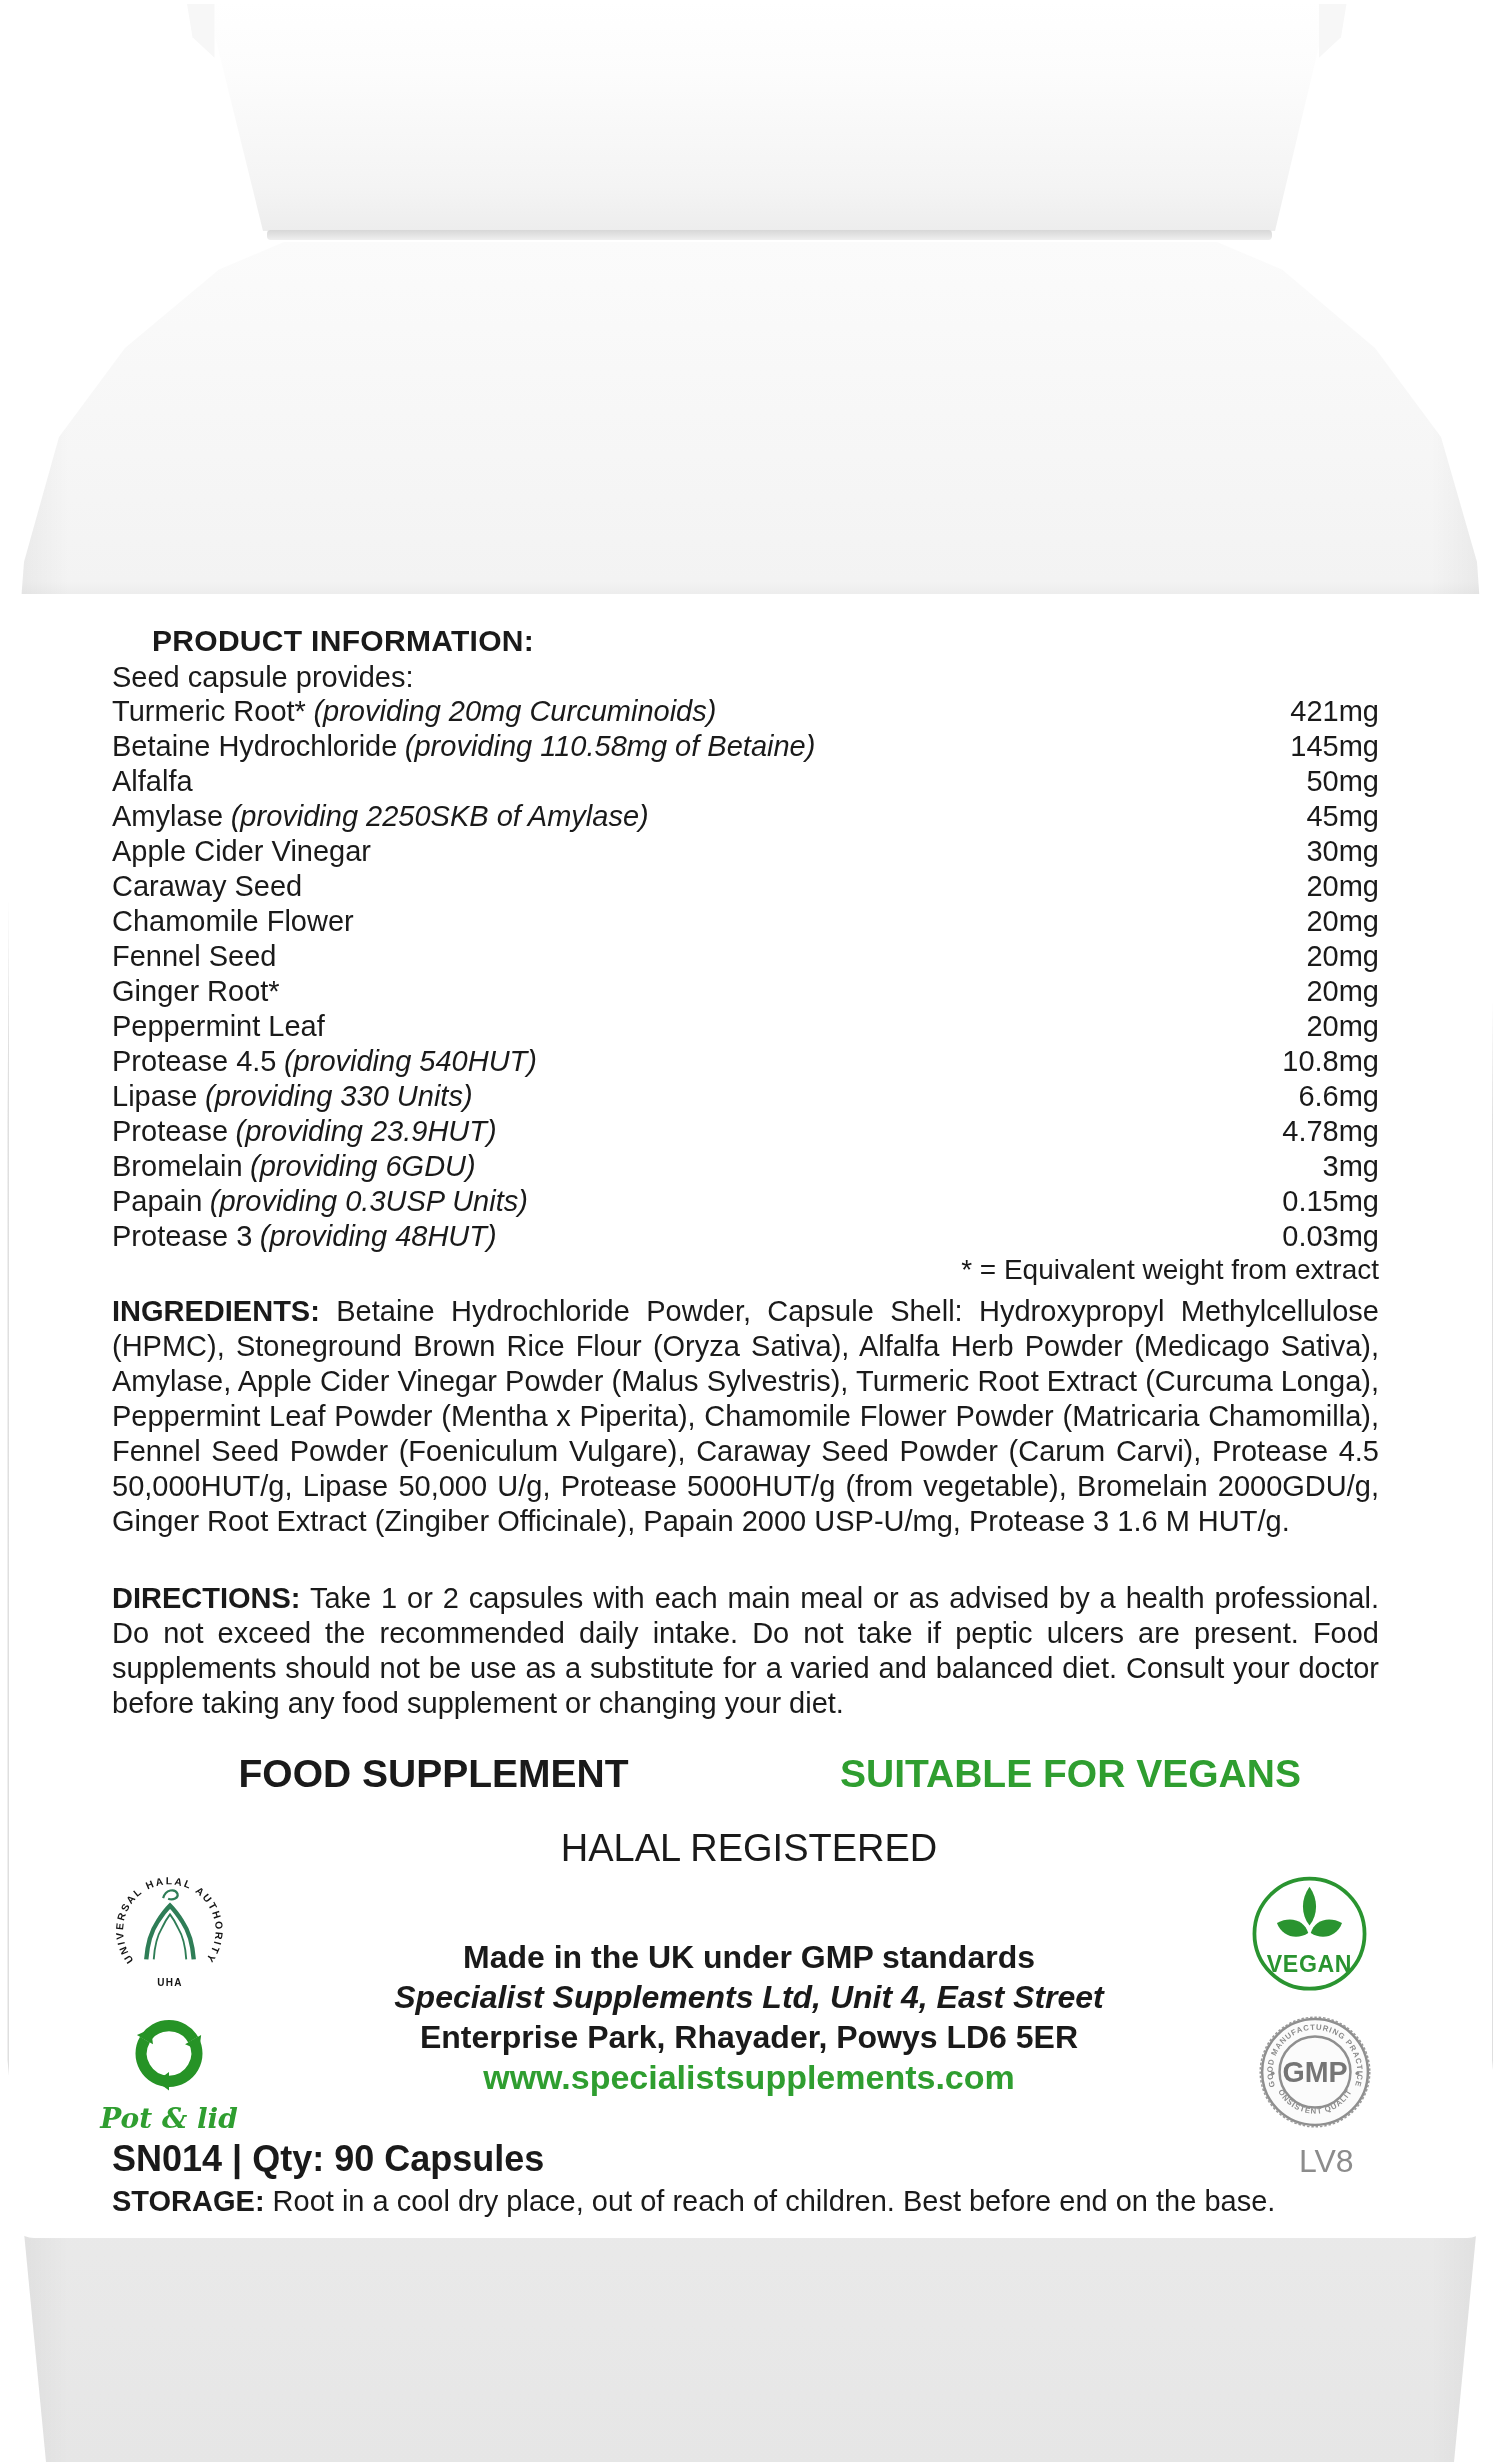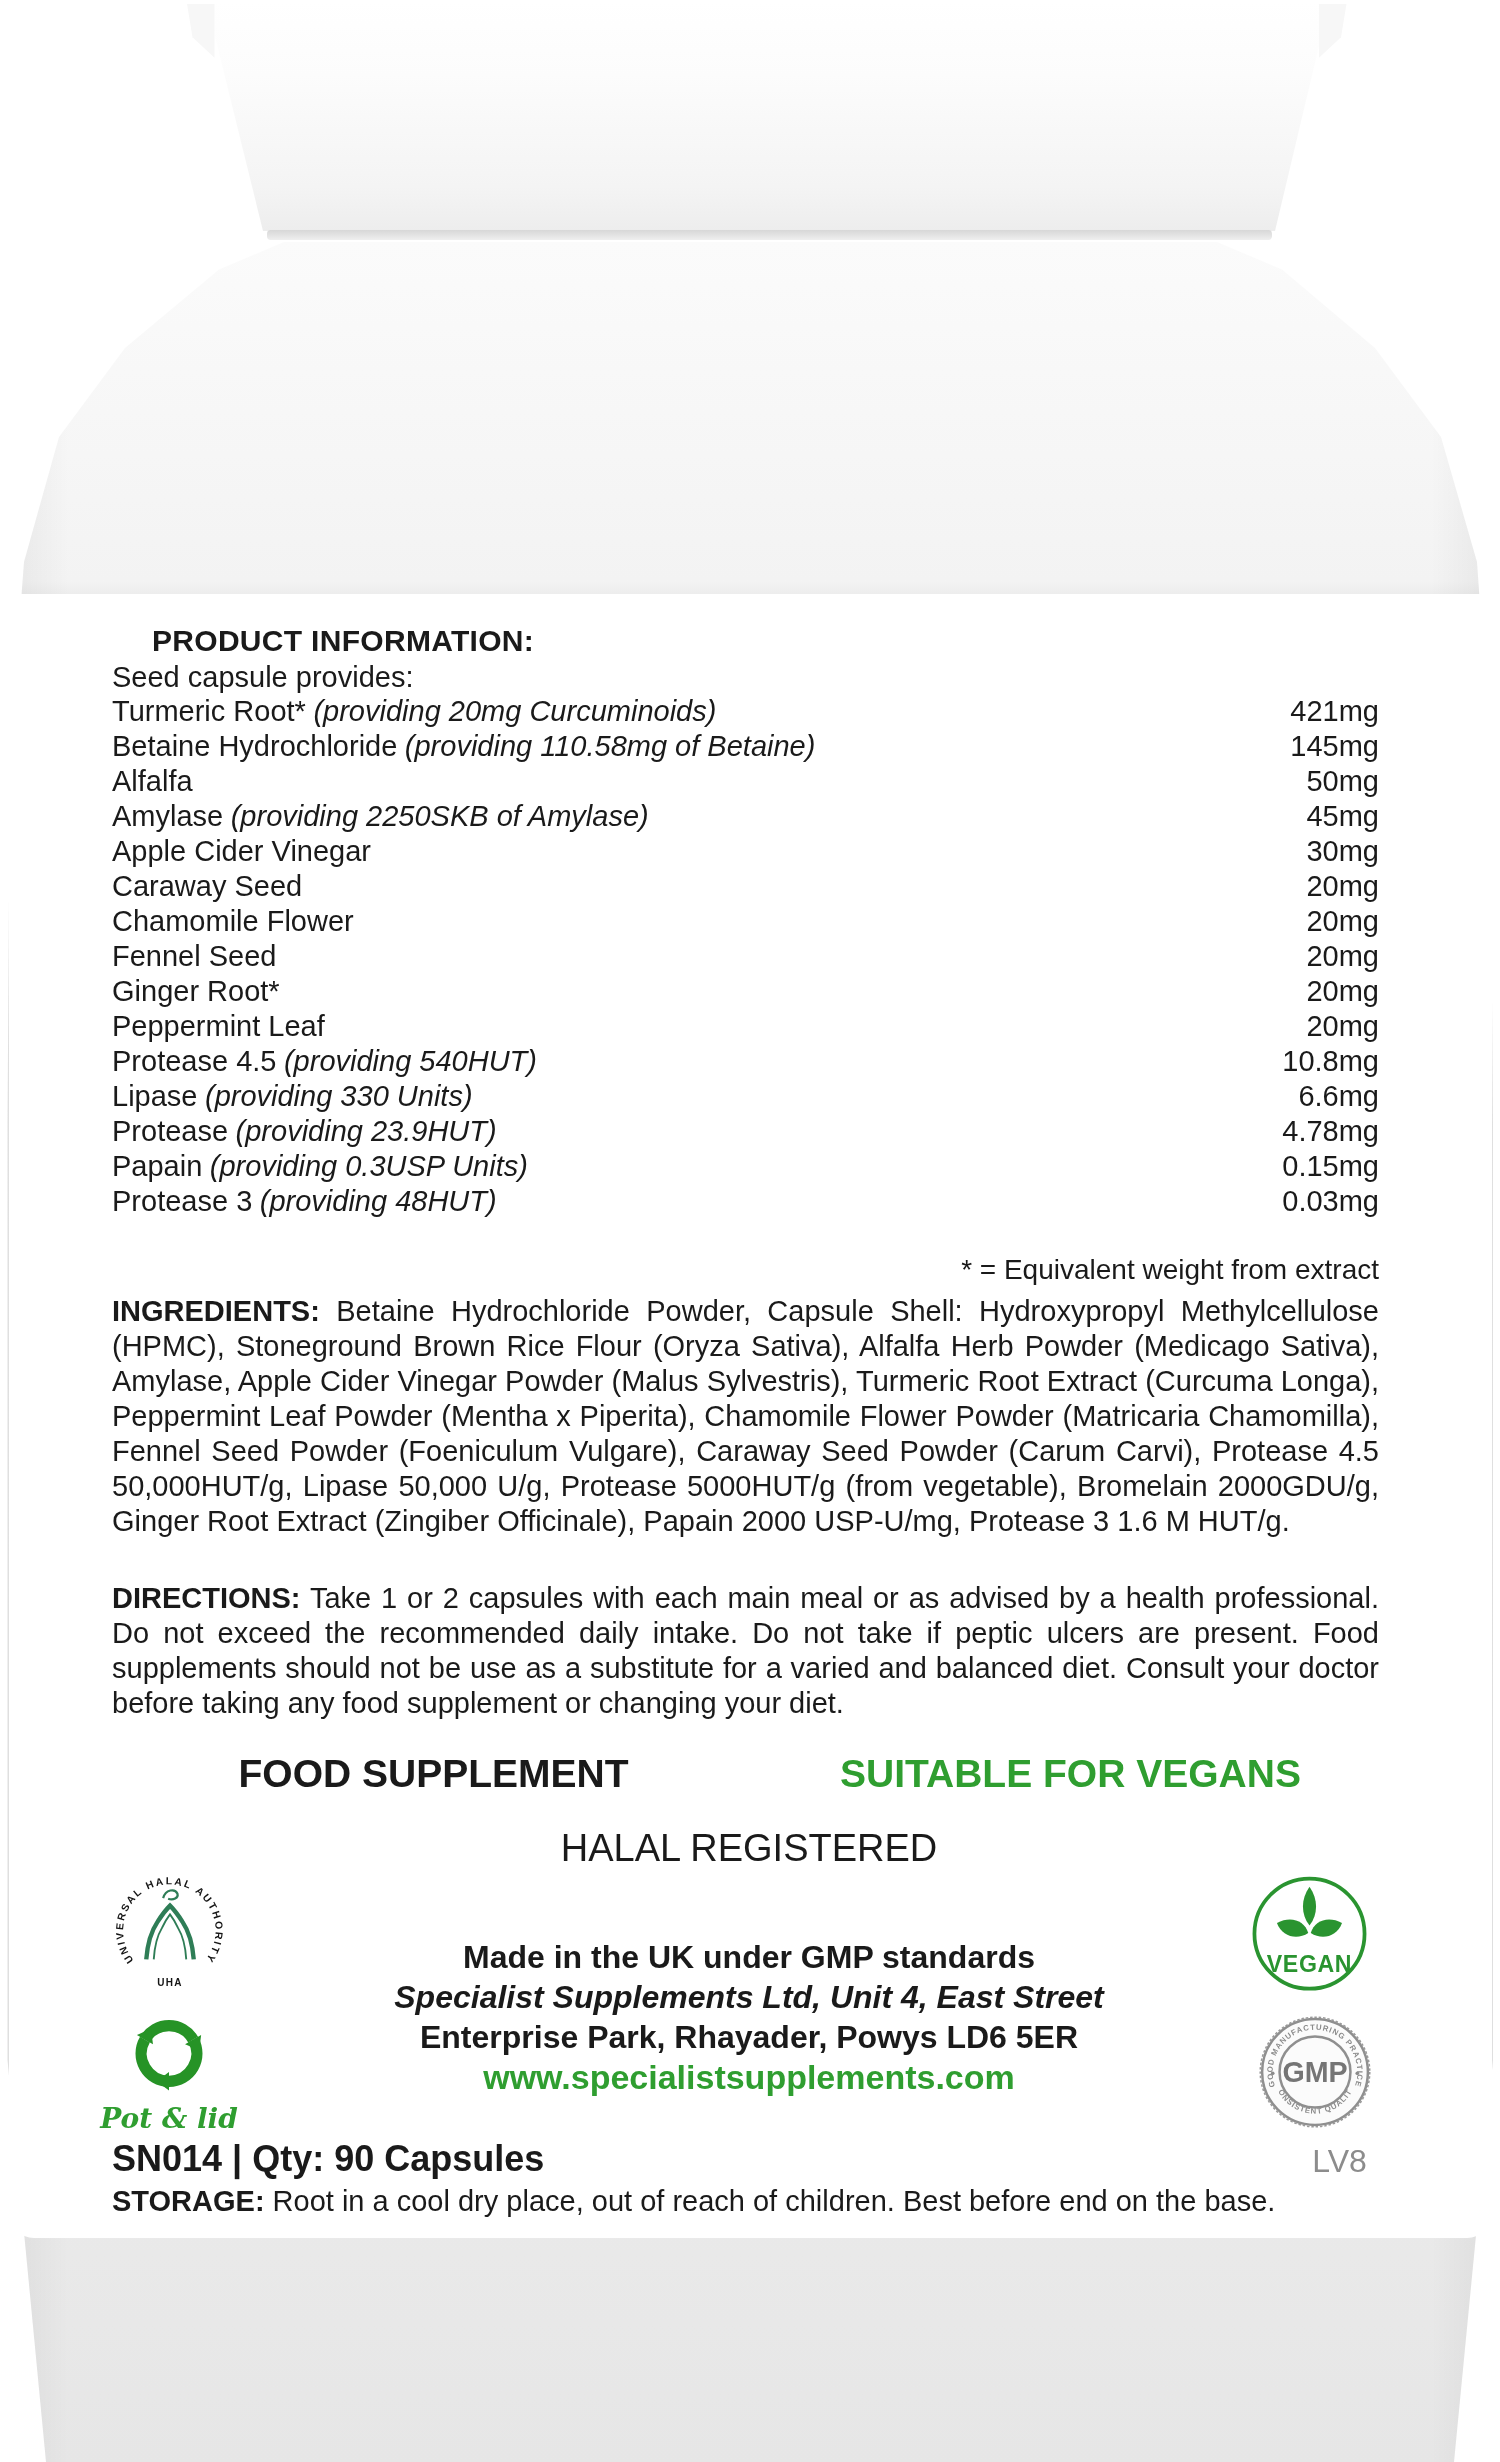--- a/index.html
+++ b/index.html
@@ -44,21 +44,21 @@
   .food-row{left:112px;top:1752px;width:1280px;height:44px;font-size:39px;font-weight:bold;}
   .food-sup{position:absolute;left:0;top:0;width:643px;text-align:center;}
   .suit-veg{position:absolute;left:637px;top:0;width:643px;text-align:center;color:#2f9e30;}
   .halal-reg{left:112px;top:1827px;width:1274px;text-align:center;font-size:38px;}
   .mfg{left:112px;width:1274px;text-align:center;font-weight:700;font-size:32px;}
   .mfg-1{top:1939px;}
   .mfg-2{top:1979px;font-style:italic;}
   .mfg-3{top:2019px;}
   .mfg-web{top:2058px;font-size:34px;color:#2f9e30;}
   .sku{left:112px;top:2138px;font-size:36px;font-weight:700;}
-  .lv{left:1299px;top:2143px;width:81px;text-align:center;font-size:32px;color:#8c8c8c;}
+  .lv{left:1299px;top:2143px;width:81px;text-align:left;font-size:32px;color:#8c8c8c;}
   .storage{left:112px;top:2185px;width:1271px;font-size:29px;}
   .potlid{left:94px;top:2102px;width:150px;text-align:center;
           font-family:"DejaVu Serif","Liberation Serif",serif;font-style:italic;font-weight:700;
           font-size:28px;color:#2f9e30;}
   svg{display:block;}
 </style>
 </head>
 <body>
 
 <div class="page">
@@ -122,20 +122,24 @@
         <span class="nm"><span>Protease 4.5</span><span class="it">(providing 540HUT)</span></span>
         <span class="amt">10.8mg</span>
       </div>
     <div class="row">
         <span class="nm"><span>Lipase</span><span class="it">(providing 330 Units)</span></span>
         <span class="amt">6.6mg</span>
       </div>
     <div class="row">
         <span class="nm"><span>Protease</span><span class="it">(providing 23.9HUT)</span></span>
         <span class="amt">4.78mg</span>
+      </div>
+    <div class="row">
+        <span class="nm"><span>Bromelain</span><span class="it">(providing 6GDU)</span></span>
+        <span class="amt">3mg</span>
       </div>
     <div class="row">
         <span class="nm"><span>Papain</span><span class="it">(providing 0.3USP Units)</span></span>
         <span class="amt">0.15mg</span>
       </div>
     <div class="row">
         <span class="nm"><span>Protease 3</span><span class="it">(providing 48HUT)</span></span>
         <span class="amt">0.03mg</span>
       </div>
   </div>

